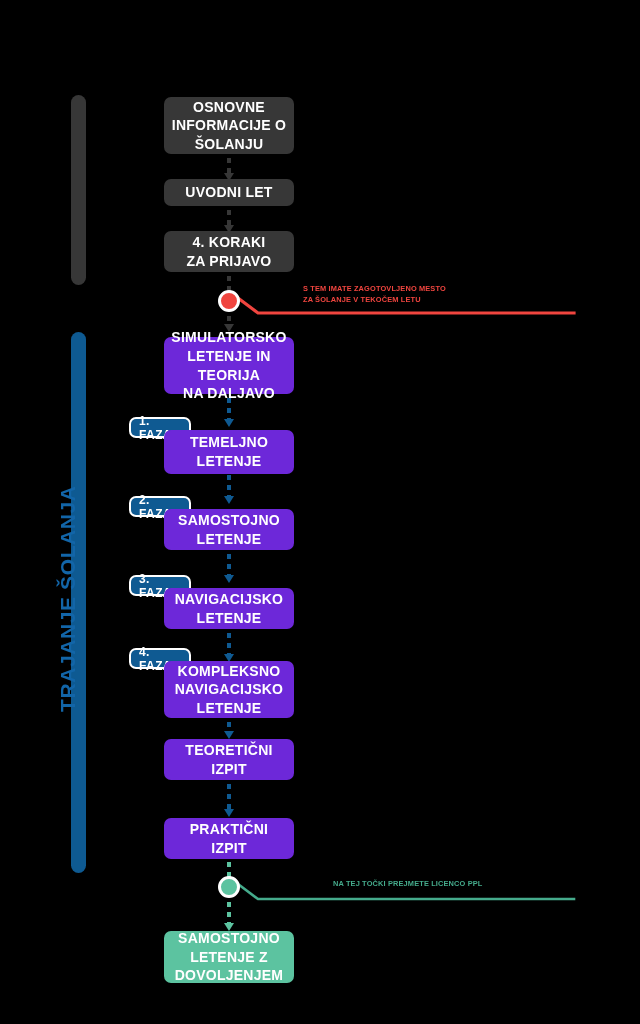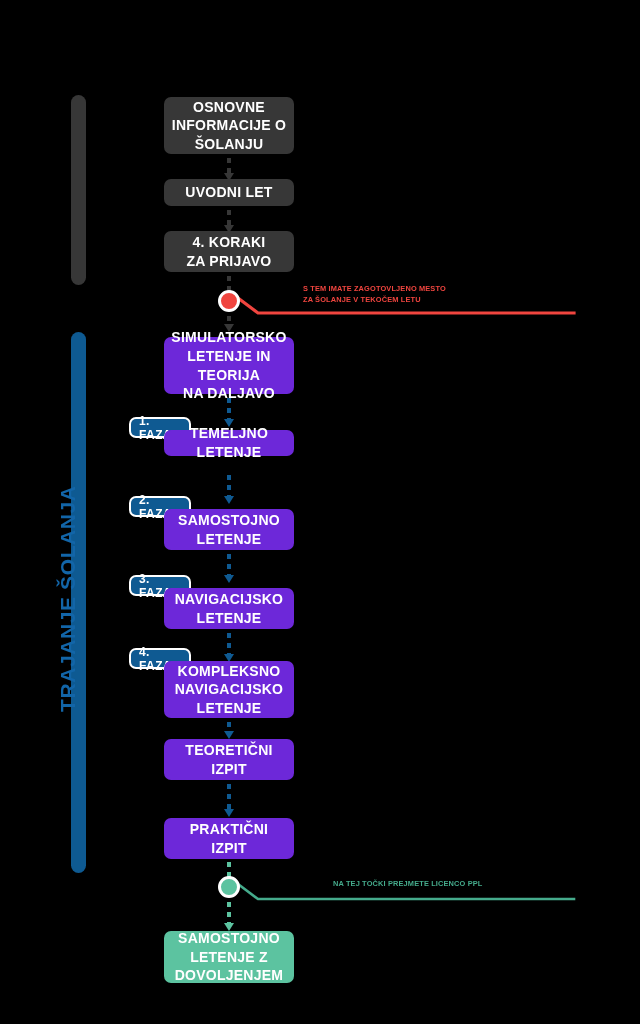--- a/index.html
+++ b/index.html
@@ -193,21 +193,21 @@
 
   <div class="conn conn-blue" style="top:398px; height:29px;">
     <div class="stem"></div>
     <div class="head"></div>
   </div>
 
   <div class="badge" style="left:129px; top:417px; width:62px;">
     <span class="badge-inner">1. FAZA</span>
   </div>
 
-  <div class="node node-blue" style="top: 430px; height: 26px; white-space: pre-line;">TEMELJNO
+  <div class="node node-blue" style="top: 430px; height: 44px; white-space: pre-line;">TEMELJNO
 LETENJE</div>
 
   <div class="conn conn-blue" style="top:475px; height:29px;">
     <div class="stem"></div>
     <div class="head"></div>
   </div>
 
   <div class="badge" style="left:129px; top:496px; width:62px;">
     <span class="badge-inner">2. FAZA</span>
   </div>

